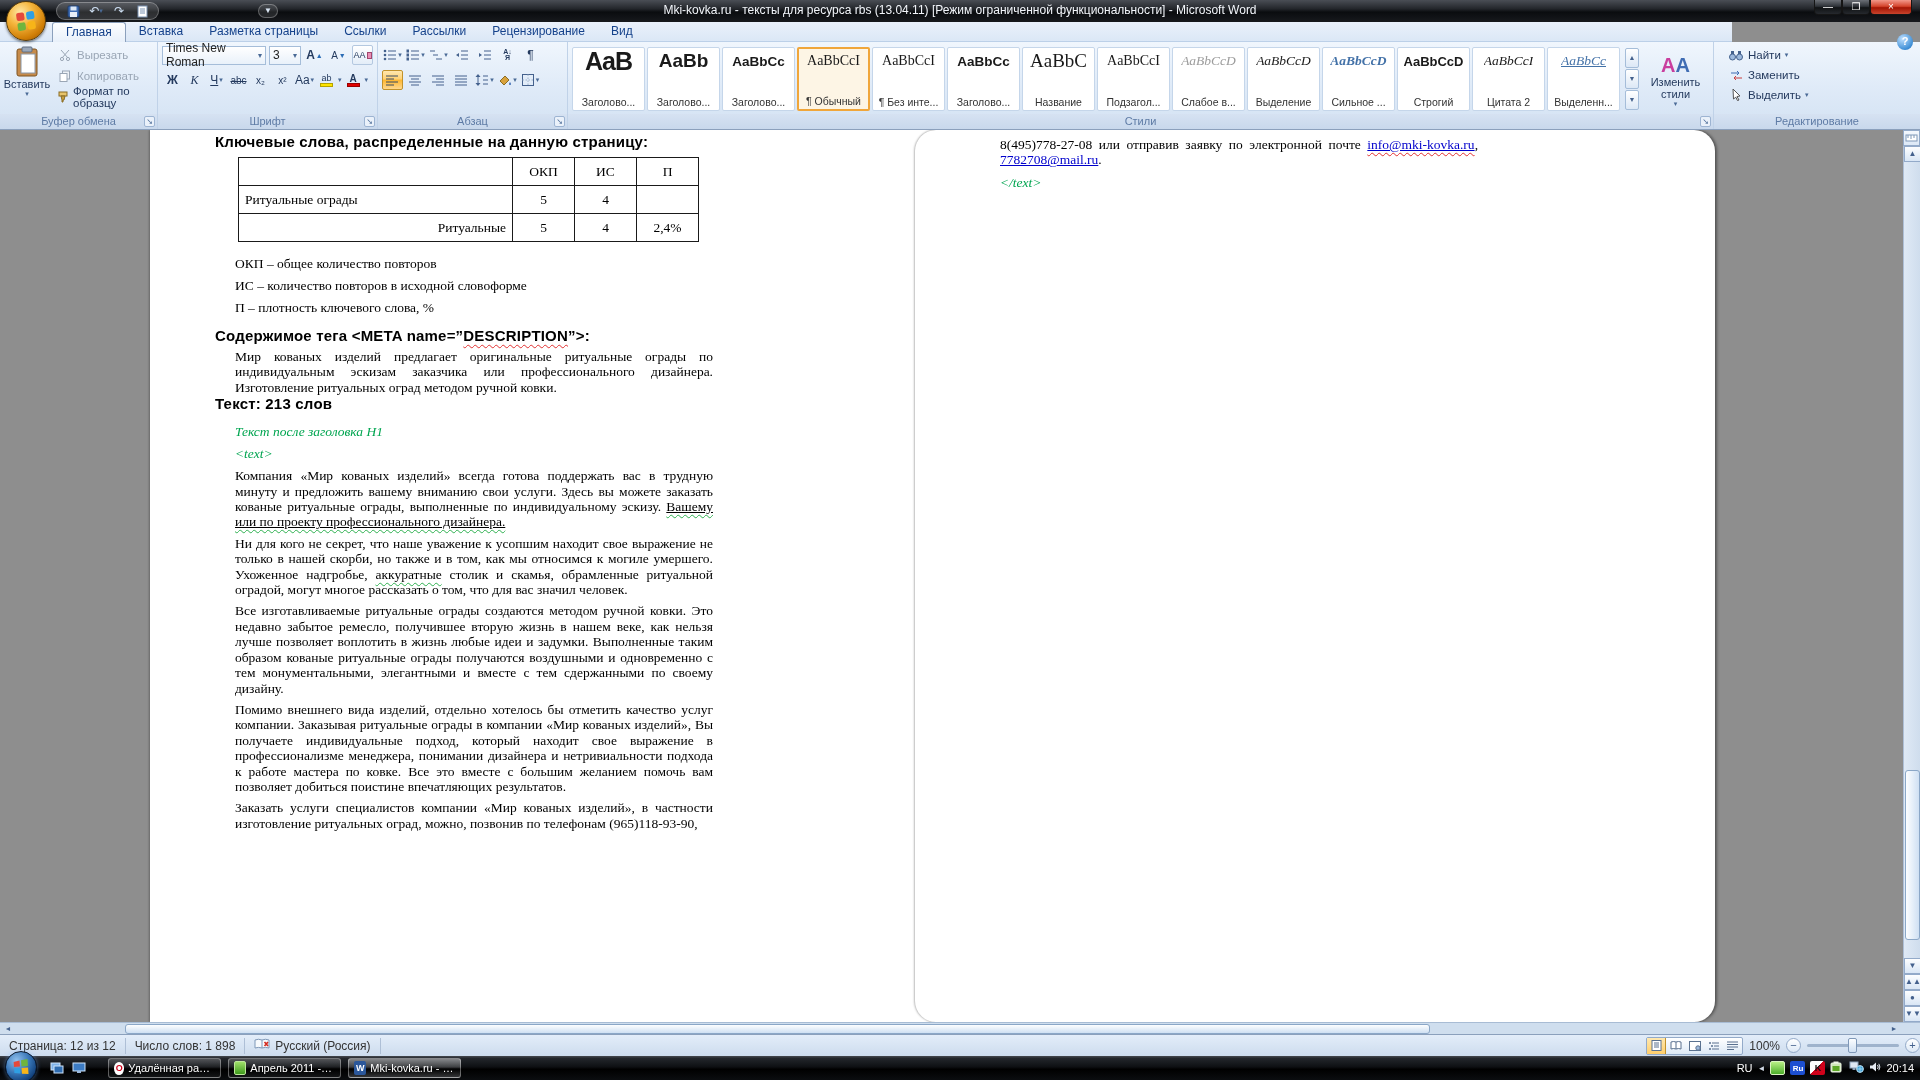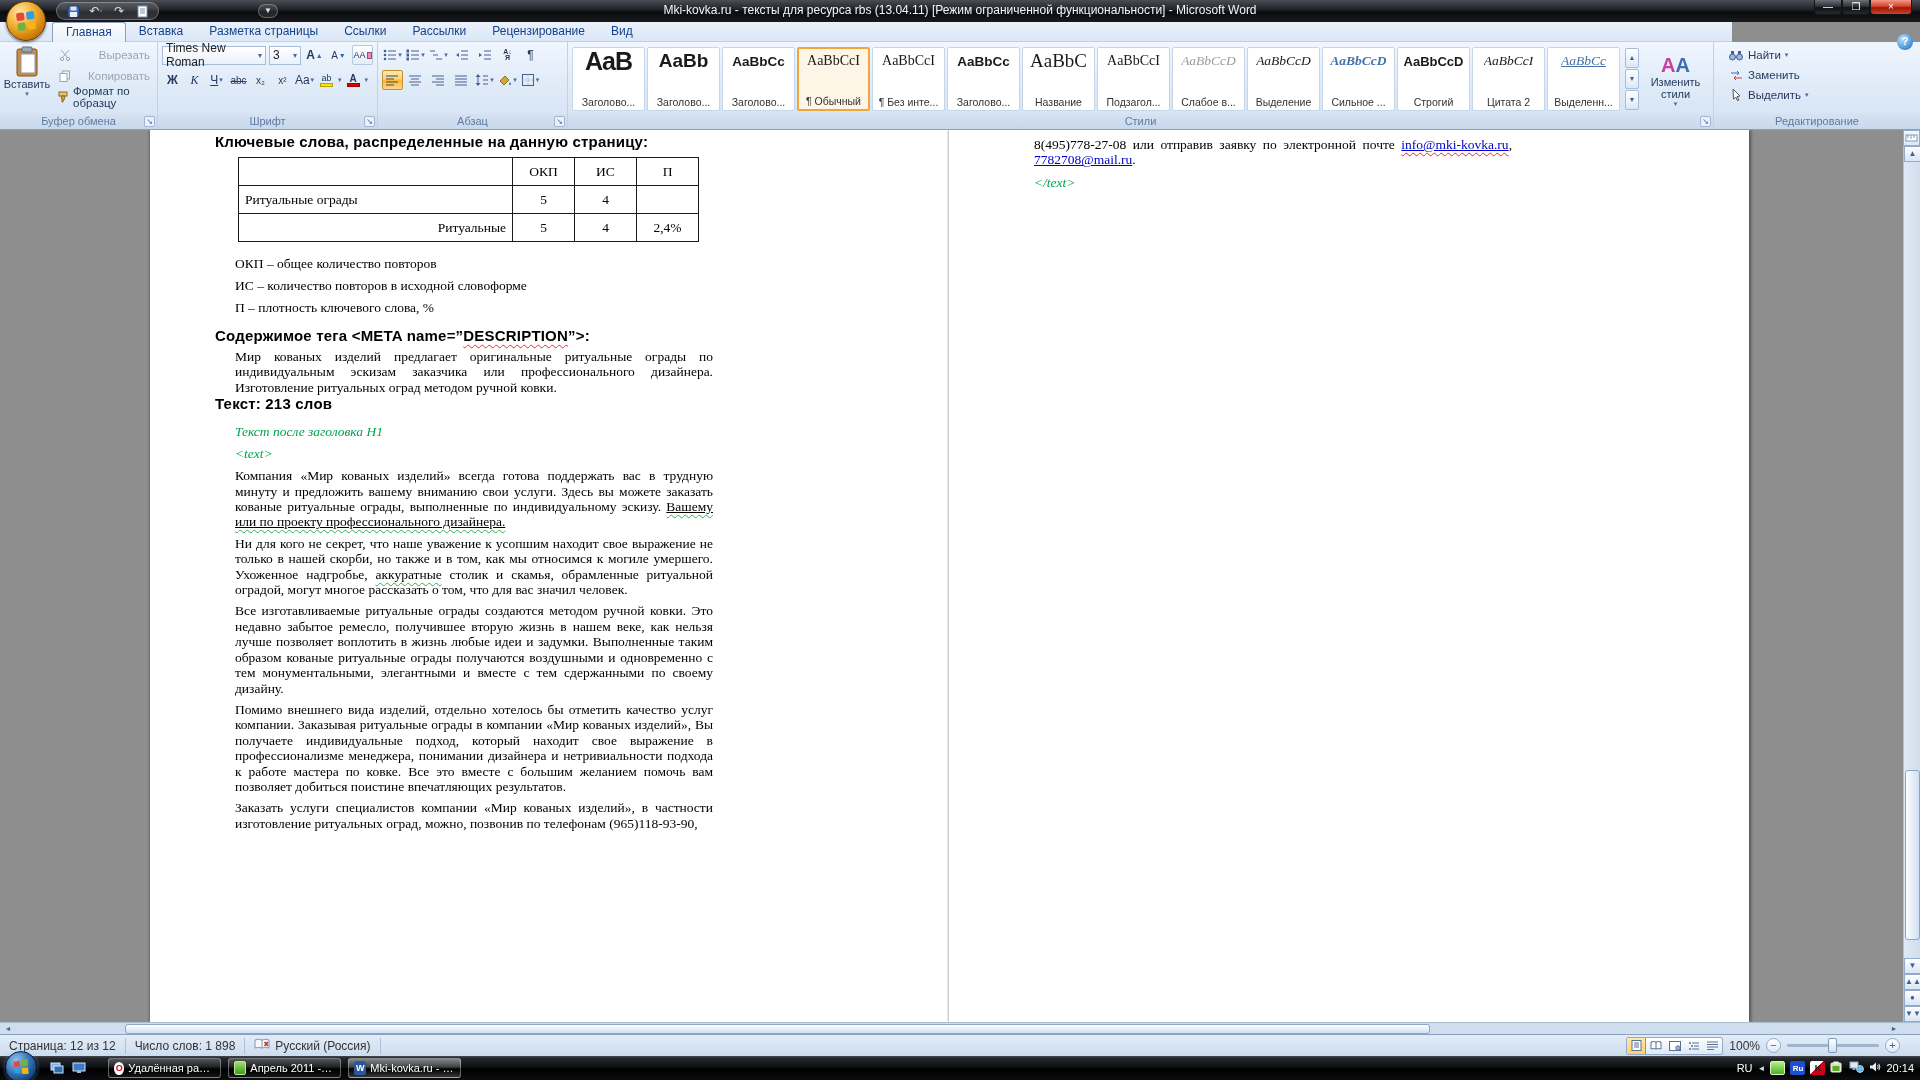--- a/index.html
+++ b/index.html
@@ -40,21 +40,21 @@
     background:linear-gradient(#e6eefa 0%,#d9e6f6 45%,#cfdff2 50%,#dce9f7 100%);
     border-bottom:1px solid #8ba0bc; display:flex; z-index:10; }
   .group { height:87px; display:flex; flex-direction:column; border-right:1px solid #c0d2e8;
     background:linear-gradient(#f0f6fd,#e0ebf8 50%,#d3e2f3); position:relative; }
   .gbody { flex:1; padding:3px 4px 1px 4px; }
   .glabel { height:15px; font-size:11px; color:#5e7ba5; text-align:center; line-height:14px; position:relative;
     background:linear-gradient(#d6e2f2,#c8d8ec); }
   .dlg { position:absolute; right:2px; bottom:2px; width:11px; height:11px; border:1px solid #9db4d2; border-radius:2px;
     background:#eaf1fa; font-size:8px; color:#4a6a96; line-height:10px; text-align:center; }
   .sbtn { display:flex; align-items:center; gap:4px; height:19px; padding:0 3px; font-size:11.5px; color:#1f3freq; color:#243a5e; border-radius:2px; }
-  .sbtn.dis { color:#9aa6b5;justify-content:space-between; }
+  .sbtn.dis { color:#9aa6b5; }
   .combo { border:1px solid #a5bdd9; background:linear-gradient(#ffffff,#e9f1fa); height:19px; font-size:12px;
     display:flex; align-items:center; padding:0 3px; position:relative; color:#222; }
   .combo .dd { margin-left:auto; font-size:8px; color:#4a6a96; }
   .ic-btn { min-width:21px; height:20px; display:flex; align-items:center; justify-content:center; gap:1px;
     border-radius:2px; font-size:12px; color:#243a5e; }
   .ic-btn.on { background:linear-gradient(#ffe8b0,#ffd173 45%,#ffb62e 50%,#ffd88f); border:1px solid #c2922b; }
   .dd8 { font-size:7px; color:#4a6a96; }
 
   
   .paste { width:46px; height:68px; display:flex; flex-direction:column; align-items:center; font-size:11px; color:#243a5e;
@@ -84,21 +84,21 @@
   .chstyles { width:70px; display:flex; flex-direction:column; align-items:center; font-size:11px; color:#243a5e; padding-top:4px; }
 
   
   .edrow { display:flex; align-items:center; gap:4px; height:20px; font-size:11.5px; color:#243a5e; padding:0 4px; }
 
   
   .docarea { position:absolute; left:0; top:130px; width:1920px; height:892px; background:#8e8e8e; overflow:hidden; }
   .page { position:absolute; top:0; width:800px; height:892px; background:#fff;
     box-shadow:2px 0 3px rgba(0,0,0,.4), -1px 0 2px rgba(0,0,0,.25); }
   .page.left { left:150px; }
-  .page.right { left:949px; }
+  .page.right { left:915px;border-radius:21px; }
   .pagepad { padding:3px 60px 0 65px; }
   .h-sans { font-size:15px; font-weight:bold; color:#000; letter-spacing:.2px; }
   .bodytext { font-family:"Liberation Serif",serif; font-size:13.5px; line-height:15.4px; color:#000;
     width:478px; margin-left:20px; margin-bottom:6px; text-align:justify; }
   .greenline { font-family:"Liberation Serif",serif; font-style:italic; font-size:13.5px; color:#00a550;
     margin-left:20px; margin-bottom:6px; }
   .kwtable { border-collapse:collapse; margin:7px 0 14px 23px; font-family:"Liberation Serif",serif; font-size:13.5px; }
   .kwtable td { border:1px solid #1a1a1a; height:28px; padding:0 6px; }
   .kwtable .c1 { width:274px; }
   .kwtable .cn { width:62px; text-align:center; }
@@ -122,21 +122,21 @@
   
   .hscroll { position:absolute; left:0; top:1022px; width:1920px; height:12px; background:#cfdeee; border-top:1px solid #a8bcd4; }
   .hthumb { position:absolute; left:125px; top:1px; width:1305px; height:10px; border:1px solid #8ba7c7; border-radius:3px;
     background:linear-gradient(#fdfeff,#cfe0f3); }
   .harrow { position:absolute; top:1px; width:16px; height:10px; font-size:7px; color:#44618d; text-align:center; line-height:9px; }
 
   .statusbar { position:absolute; left:0; top:1034px; width:1920px; height:22px;
     background:linear-gradient(#e3edf9,#cddcee); border-top:1px solid #8ba0bc; font-size:12px; color:#333;
     display:flex; align-items:center; }
   .st-item { padding:0 9px; height:16px; display:flex; align-items:center; gap:5px; border-right:1px solid #aebfd6; }
-  .st-right { margin-left:auto; display:flex; align-items:center; gap:6px; padding-right:20px; }
+  .st-right { margin-left:auto; display:flex; align-items:center; gap:6px; padding-right:0; }
   .viewbtns { display:flex; border:1px solid #93aac9; border-radius:2px; background:linear-gradient(#fff,#dde9f6); }
   .vbtn { width:19px; height:16px; display:flex; align-items:center; justify-content:center; }
   .vbtn.on { background:linear-gradient(#ffe8b0,#ffce6b); border-right:1px solid #c2922b; }
   .zoomtrack { width:92px; height:3px; background:#9fb3cc; position:relative; border-radius:2px; }
   .zoomthumb { position:absolute; left:41px; top:-6px; width:9px; height:15px; background:linear-gradient(#fdfeff,#cfe0f3);
     border:1px solid #7f98b8; border-radius:2px; }
   .zbtn { width:15px; height:15px; border:1px solid #93aac9; border-radius:50%; background:linear-gradient(#fff,#dde9f6);
     text-align:center; line-height:12px; font-size:11px; color:#44618d; }
 
   .taskbar { position:absolute; left:0; top:1056px; width:1920px; height:24px;

